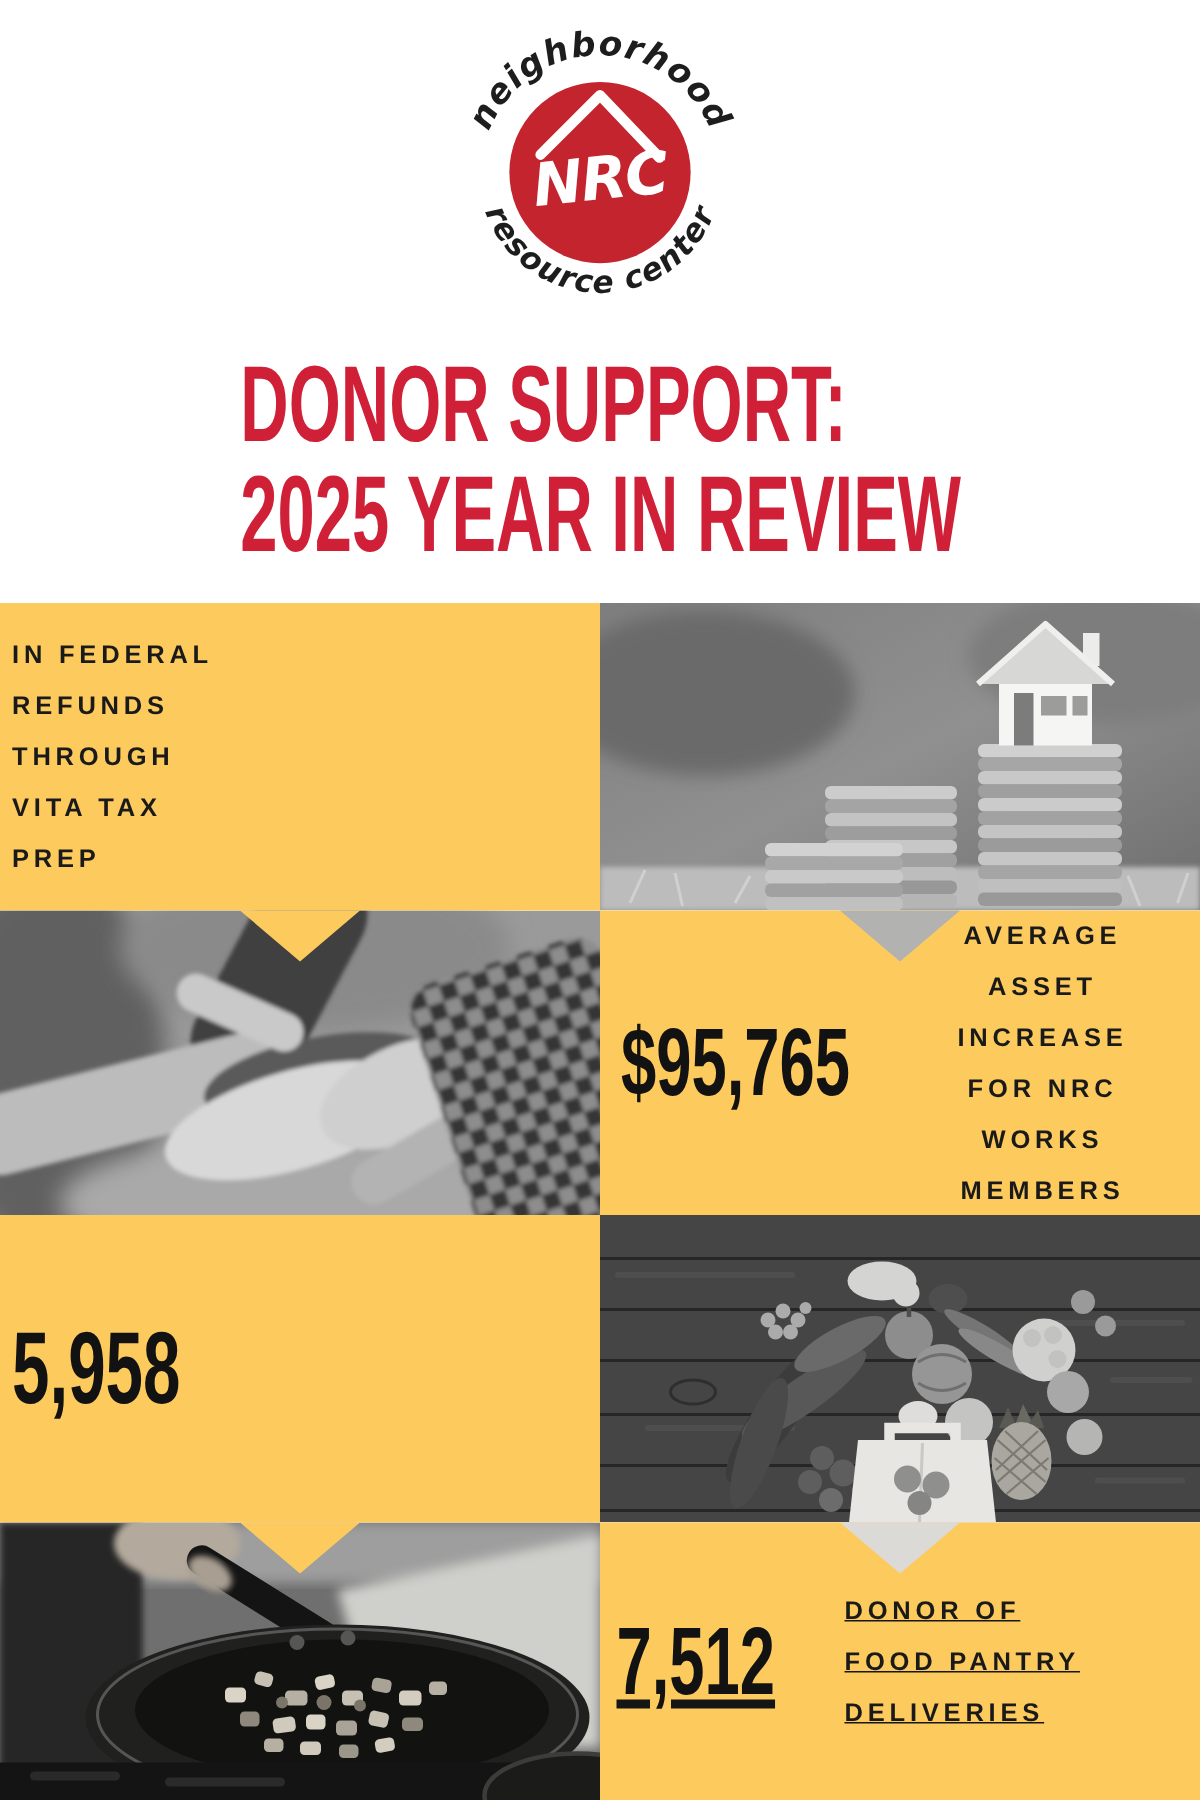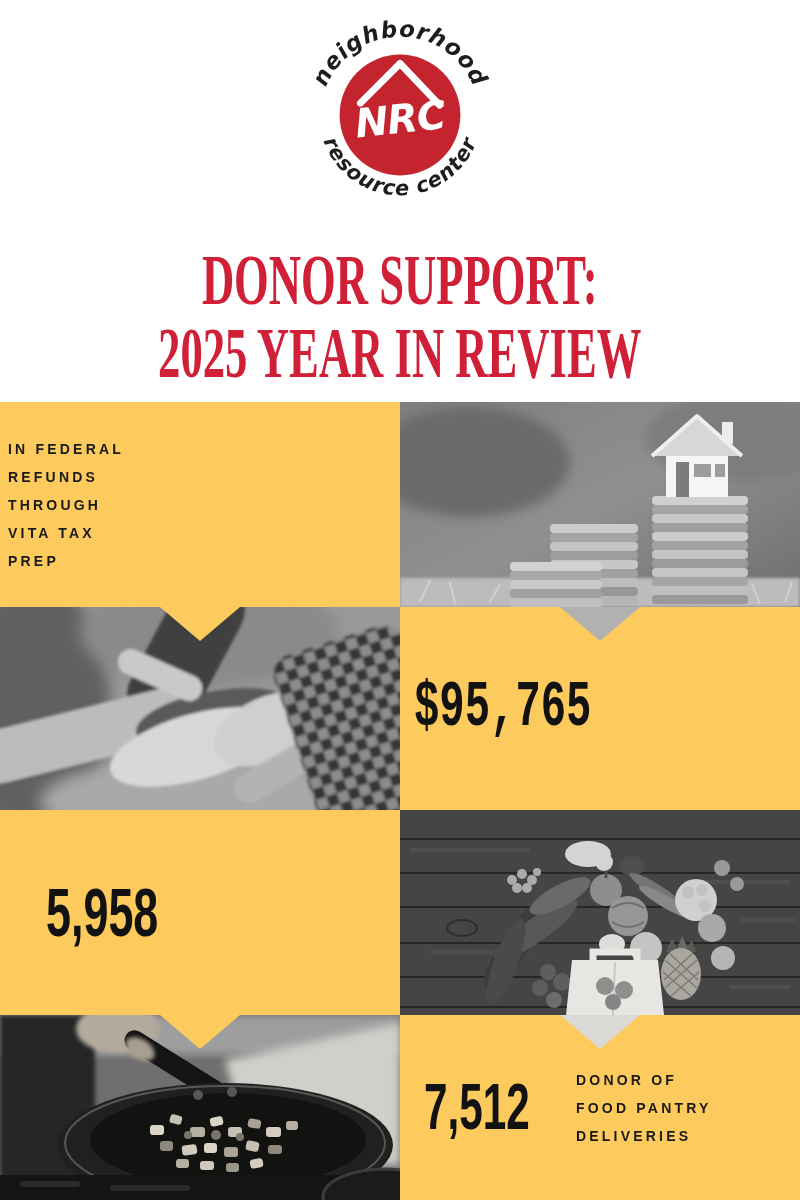--- a/index.html
+++ b/index.html
@@ -14,52 +14,52 @@
     width:800px;height:1200px;margin:0 auto;background:#fff;overflow:hidden;
     font-family:"Liberation Sans",sans-serif;color:var(--ink);position:relative;
   }
   
   .header{height:402px;display:flex;flex-direction:column;align-items:center;}
   .logo-wrap{margin-top:12px;width:230px;height:208px;}
   .logo-wrap svg{width:100%;height:100%;}
   .logo-arc{font:italic 700 23px "DejaVu Sans",sans-serif;fill:#1d1d1d;letter-spacing:1px;}
   .logo-arc-bottom{font:italic 700 21px "DejaVu Sans",sans-serif;fill:#1d1d1d;letter-spacing:1px;}
   .logo-mono{font:italic 700 40px "DejaVu Sans",sans-serif;fill:#ffffff;letter-spacing:-1px;}
-  .title{margin-top:24px;text-align:center;color:var(--title-red);font-weight:700;font-family:Liberation Serif, serif;}
+  .title{margin-top:14px;color:var(--title-red);font-weight:700;}
   .title .t-line{
     display:block;font-size:72px;line-height:1.02;letter-spacing:0px;
     transform:scaleX(.62);transform-origin:50% 50%;white-space:nowrap;
   }
   
   .grid{display:grid;grid-template-columns:400px 400px;grid-template-rows:205px 203px 205px 185px;}
   .cell{position:relative;}
   .photo-clip{position:absolute;inset:0;overflow:hidden;}
   .photo-clip svg{width:100%;height:100%;display:block;}
   .stat{background:var(--yellow);display:flex;align-items:center;}
   .stat-values{flex:0 0 auto;}
   .stat-value,.stat-value2{
     display:block;font-weight:700;color:#121212;white-space:nowrap;
     transform:scaleX(.66);transform-origin:left center;line-height:.95;
   }
   .stat-label{
-    font-weight:700;font-size:14px;line-height:2.0;letter-spacing:3.2px;
+    font-weight:700;font-size:17px;line-height:2.0;letter-spacing:3.2px;
     white-space:pre-line;color:#1a1a1a;
   }
   
   .stat-1{padding-left:8px;}
   .stat-1 .stat-values{width:208px;}
   .stat-1 .stat-value,.stat-1 .stat-value2{font-size:58px;}
   .stat-2{padding-left:14px;}
-  .stat-2 .stat-values{width:186px;font-family:Liberation Mono, monospace;}
+  .stat-2 .stat-values{width:186px;}
   .stat-2 .stat-value{font-size:64px;}
   .stat-2 .stat-label{text-align:center;flex:1;padding-right:10px;}
   .stat-3{padding-left:8px;}
-  .stat-3 .stat-values{width:162px;margin-left:38px;}
+  .stat-3 .stat-values{width:162px;}
   .stat-3 .stat-value{font-size:68px;}
-  .stat-4{padding-left:24px;}
+  .stat-4{padding-left:11px;text-decoration:underline;}
   .stat-4 .stat-values{width:152px;}
   .stat-4 .stat-value{font-size:64px;}
   
   .notch{
     position:absolute;bottom:-34px;left:calc(50% - 40px);width:0;height:0;z-index:3;
     border-left:40px solid transparent;border-right:40px solid transparent;
     border-top:34px solid var(--yellow);
   }
   .notch-yellow{border-top-color:var(--yellow);}
   .notch-coins{border-top-color:#b2b2b0;}
@@ -215,20 +215,26 @@
             <rect x="295" y="30" width="135" height="190" rx="20" transform="rotate(-18 360 125)" fill="url(#check)"></rect>
           </g>
         </svg>
       </div>
     </section>
 
     <section class="cell stat stat-2">
       <div class="stat-values">
         <span class="stat-value">$95,765</span>
       </div>
+      <div class="stat-label">AVERAGE
+ASSET
+INCREASE
+FOR NRC
+WORKS
+MEMBERS</div>
     </section>
 
     <section class="cell stat stat-3">
       <div class="stat-values">
         <span class="stat-value">5,958</span>
       </div>
       <div class="notch notch-yellow"></div>
     </section>
 
     <section class="cell">

